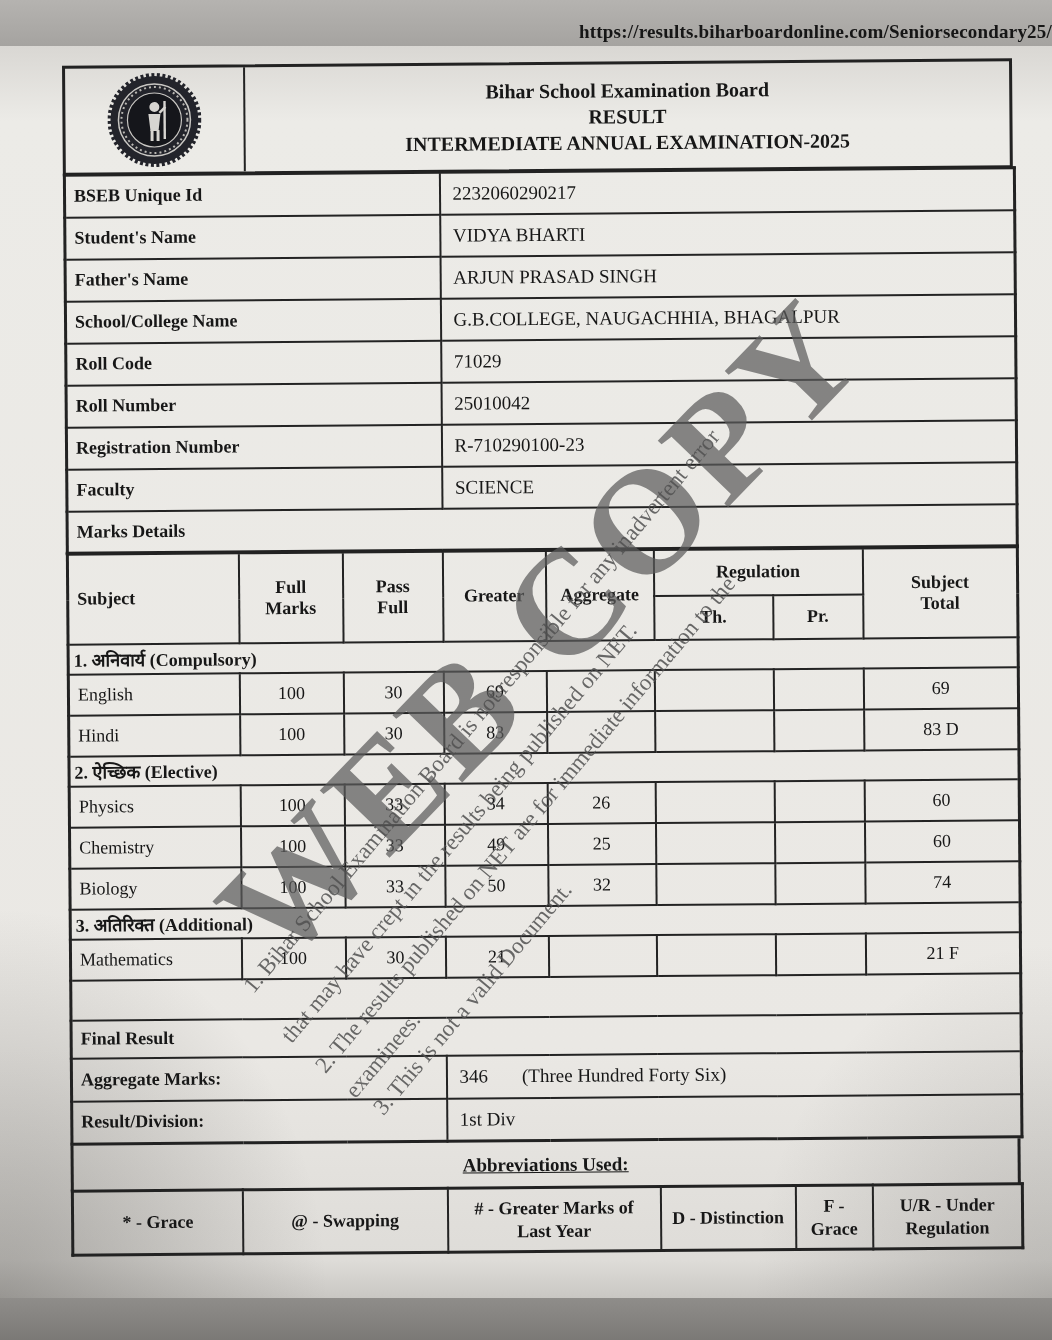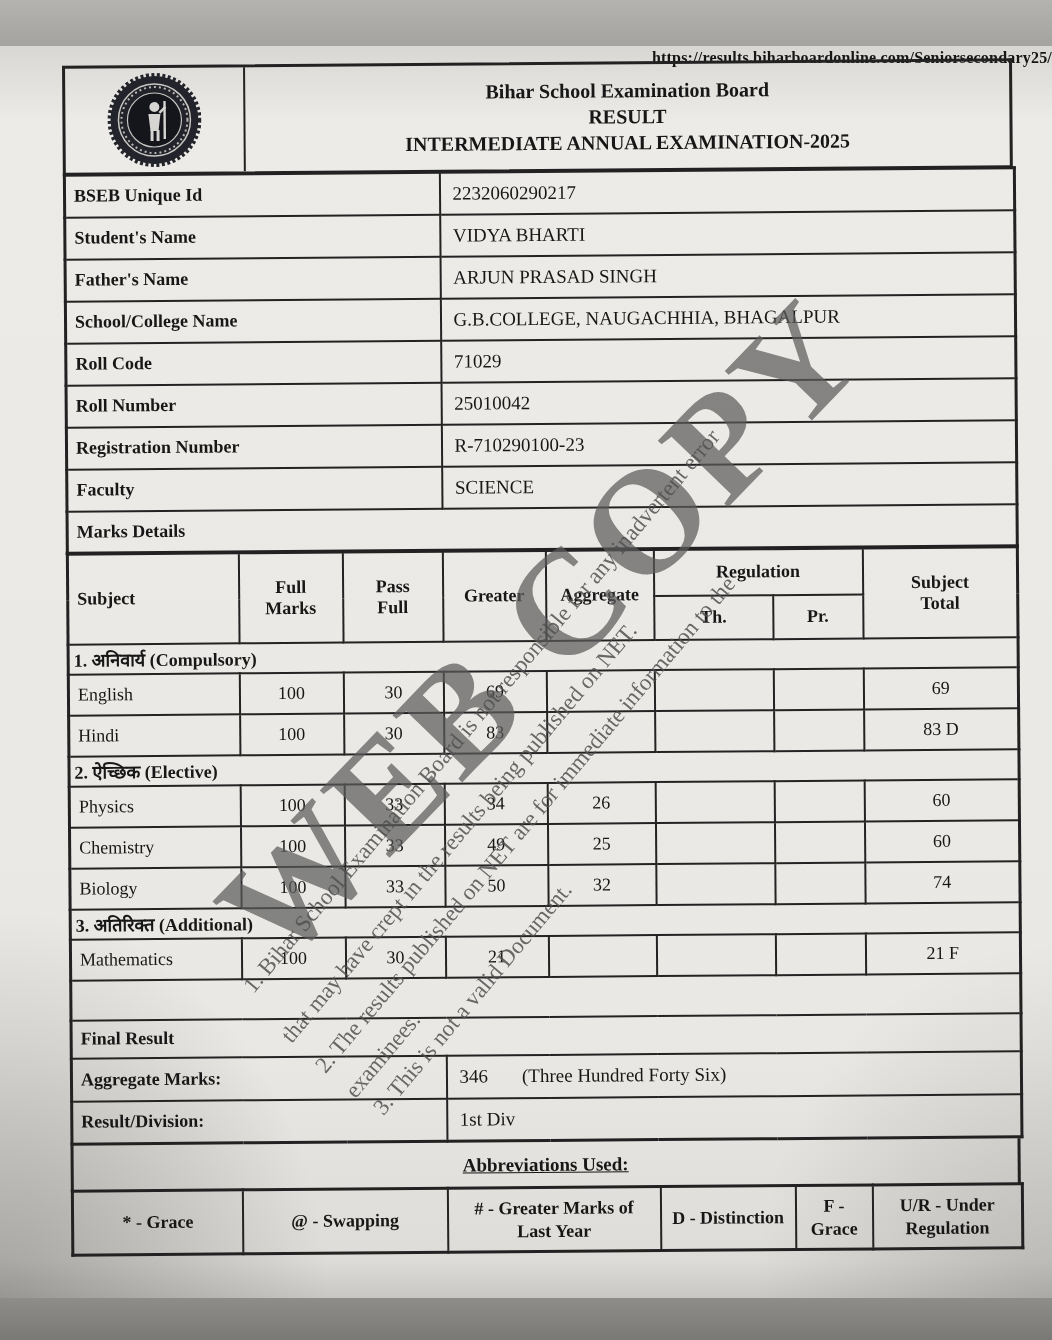--- a/index.html
+++ b/index.html
@@ -8,21 +8,21 @@
   .paper{position:absolute; left:0; top:46px; width:1052px; height:1252px;
     background:
       radial-gradient(ellipse at 0% 100%, rgba(60,58,55,.35) 0%, rgba(60,58,55,0) 22%),
       radial-gradient(ellipse at 100% 100%, rgba(80,78,75,.25) 0%, rgba(80,78,75,0) 20%),
       linear-gradient(180deg,#d9d7d3 0%, #ecebe7 6%, #eae8e4 80%, #dedcd8 97%, #c9c7c3 100%);
   }
   .bg-top{position:absolute; left:0; top:0; width:1052px; height:46px;
     background:linear-gradient(180deg,#b5b3b0,#a5a3a0);}
   .bg-bottom{position:absolute; left:0; top:1298px; width:1052px; height:42px;
     background:linear-gradient(180deg,#8f8d8a,#7b7976);}
-  .url-line{position:absolute; top:21px; right:0px; font-size:16px; font-weight:bold; color:#161616; letter-spacing:.2px;margin-top:28px;}
+  .url-line{position:absolute; top:21px; right:0px; font-size:19px; font-weight:bold; color:#161616; letter-spacing:.2px;}
 
   .doc{position:absolute; left:62px; top:62px; width:950px; transform:rotate(-0.45deg); transform-origin:50% 0; color:#171717;}
 
   
   .header-box{display:flex; width:950px; height:110px; border:3px solid #222; box-sizing:border-box; background:transparent;}
   .logo-cell{width:178px; border-right:2px solid #222; display:flex; align-items:center; justify-content:center;}
   .title-cell{flex:1; display:flex; flex-direction:column; align-items:center; justify-content:center; text-align:center;}
   .title-cell .t{font-weight:bold; font-size:20px; line-height:26px;}
 
   

